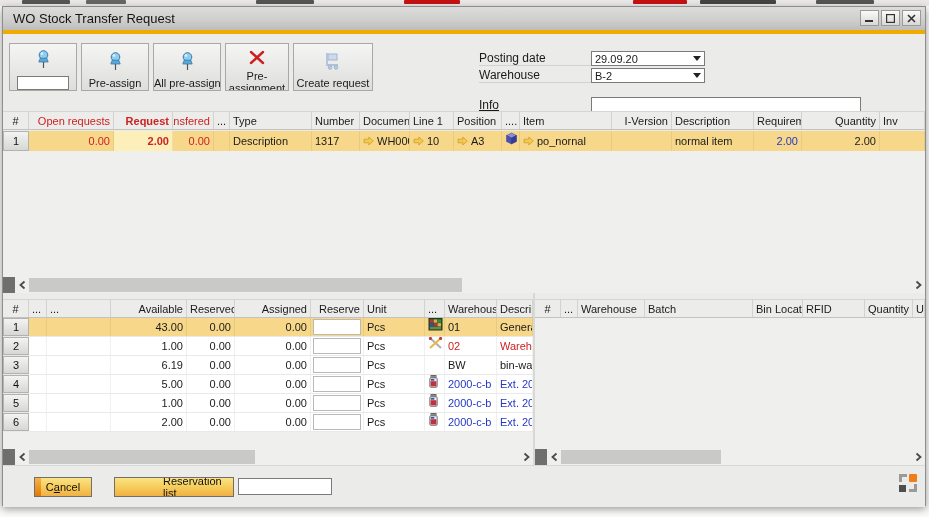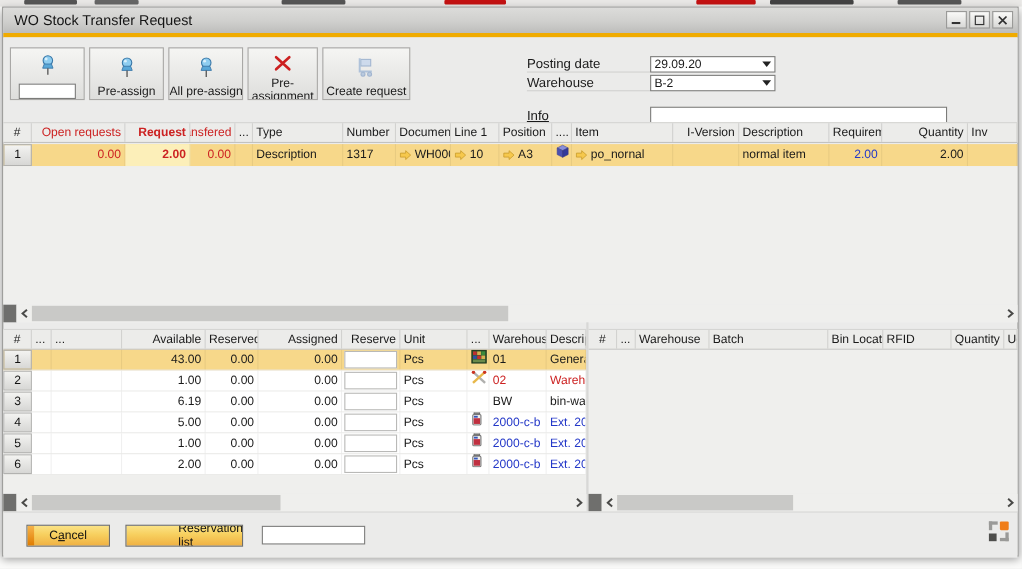--- a/index.html
+++ b/index.html
@@ -535,24 +535,24 @@
       <div class="sb-thumb" style="left:0;width:160px;"></div>
     </div>
     <div class="sb-btn">
       <svg width="7" height="10">
           <polyline points="1.5,1.5 5.5,5 1.5,8.5" fill="none" stroke="#4a4a48" stroke-width="1.8"></polyline>
         </svg>
     </div>
   </div>
 
   <div class="footer">
-    <div class="gold-btn stripe" style="left:21px;top:11px;width:76px;">
+    <div class="gold-btn stripe" style="left:31px;top:11px;width:58px;">
       <span><span>C</span><span class="accel">a</span><span>ncel</span></span>
     </div>
-    <div class="gold-btn" style="left:111px;top:11px;width:107px;padding-left:48px;">
+    <div class="gold-btn" style="left:111px;top:11px;width:120px;padding-left:48px;">
       <span>Reservation list</span>
     </div>
     <input class="tinput" style="position: absolute; left: 235px; top: 12px; width: 94px; height: 17px;" value="">
   </div>
 
   <div class="logo">
     <span class="tl"></span>
       <span class="tr"></span>
       <span class="bl"></span>
       <span class="br"></span>

